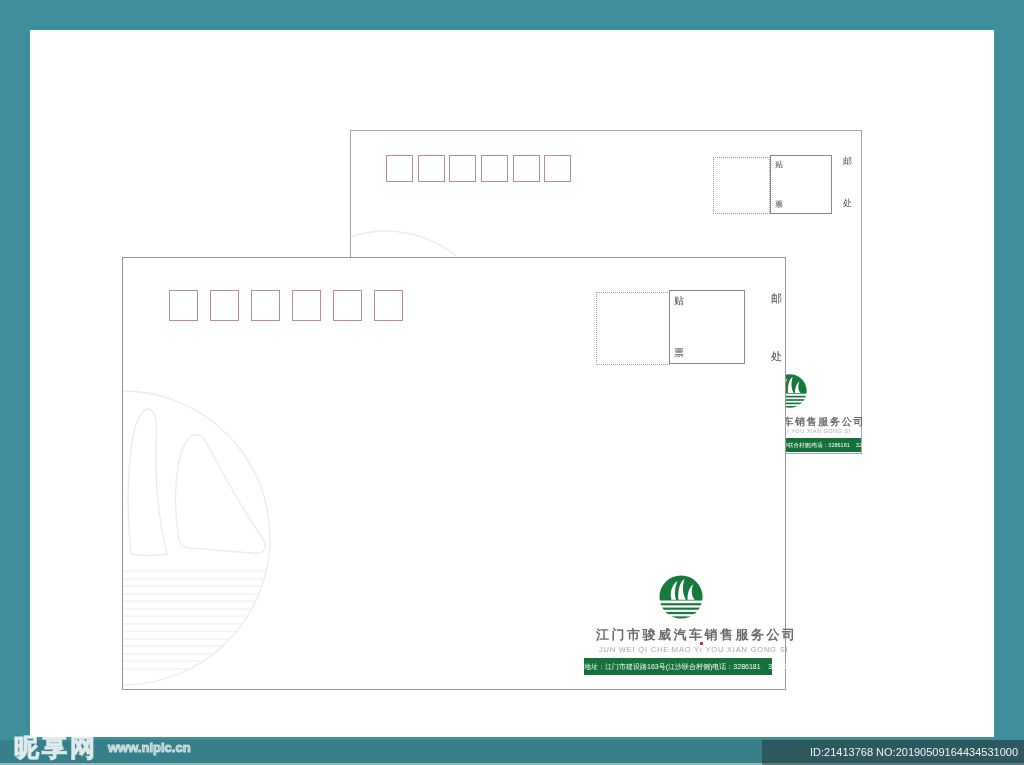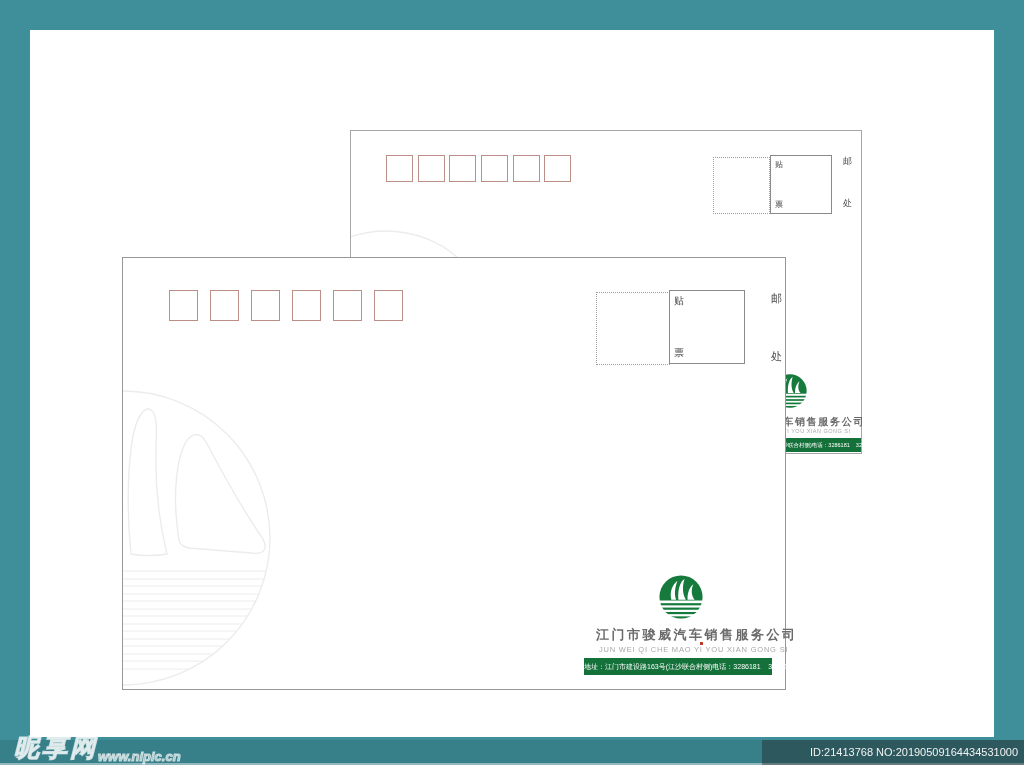--- a/index.html
+++ b/index.html
@@ -48,21 +48,21 @@
   .env-back  .gbar{left:360px;top:307px;width:150px;height:14px;}
   .addr{color:#ffffff;white-space:pre;display:block;}
   .env-front .addr{font-size:7px;line-height:17px;}
   .env-back  .addr{font-size:5.5px;line-height:14px;}
   .tm-dot{position:absolute;left:577px;top:384px;width:3px;height:3px;background:#c0392b;}
   .bottom-strip{position:absolute;left:0;top:740px;width:1024px;height:25px;
                 background:rgba(0,0,0,0.10);z-index:5;}
   .bottom-line{position:absolute;left:0;bottom:0;width:1024px;height:2px;
                background:rgba(255,255,255,0.45);z-index:6;}
   .nipic-wm{position:absolute;left:14px;top:731px;z-index:7;display:flex;
-            align-items:flex-end;font-style:italic;font-weight:bold;}
+            align-items:center;gap:10px;font-weight:bold;}
   .wm-brand{font-size:25px;letter-spacing:3px;color:rgba(255,255,255,0.15);
             -webkit-text-stroke:1.2px rgba(255,255,255,0.7);
             text-shadow:0 0 1px rgba(255,255,255,0.4);}
   .wm-url{font-size:13px;color:rgba(255,255,255,0.18);
           -webkit-text-stroke:1px rgba(255,255,255,0.65);
           text-shadow:0 0 1px rgba(255,255,255,0.4);}
   .id-badge{position:absolute;right:0;top:740px;width:262px;height:25px;z-index:8;
             background:rgba(30,30,30,0.40);color:#f2f2f2;font-size:11px;
             line-height:25px;text-align:right;padding-right:6px;box-sizing:border-box;}
 </style>

